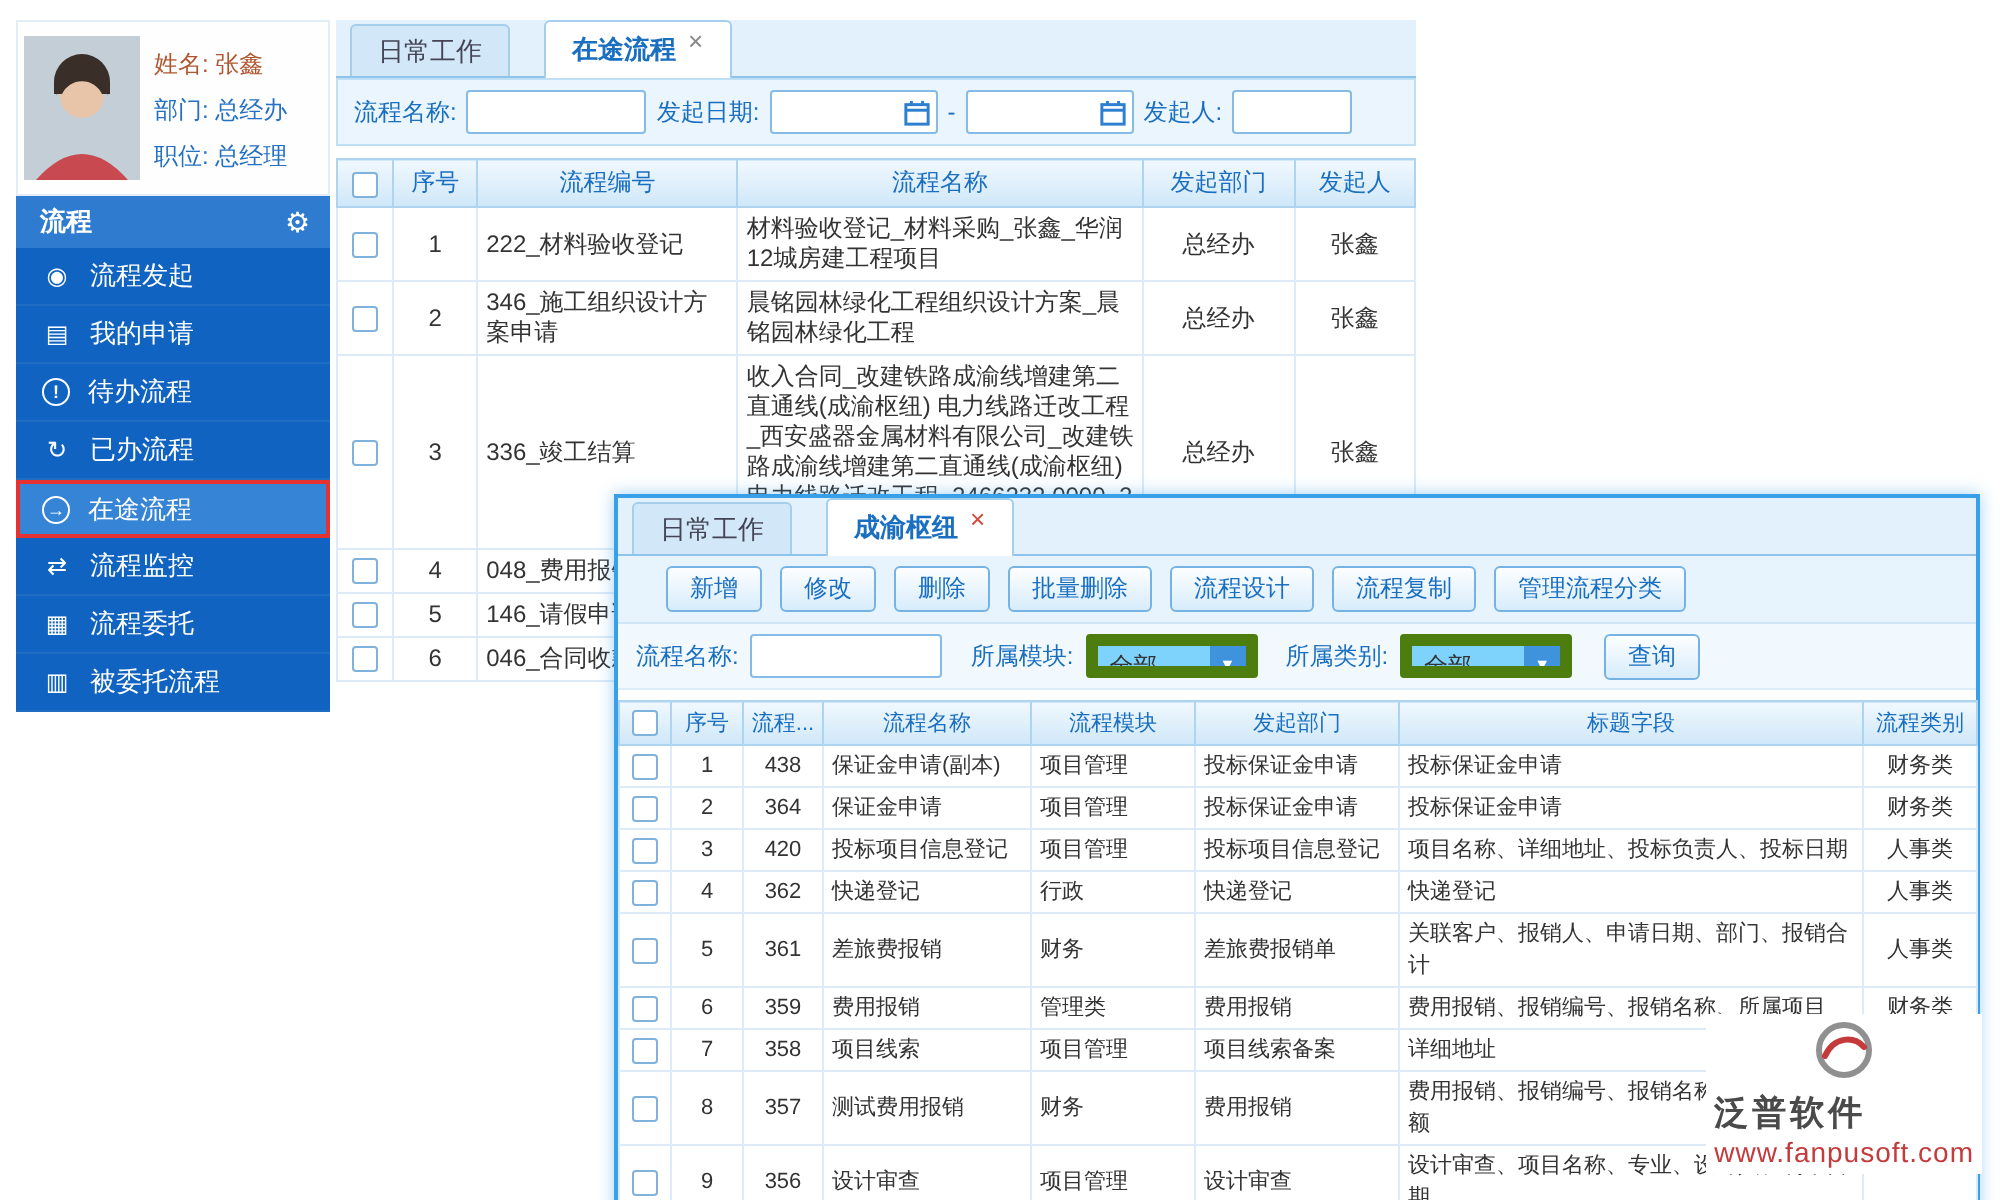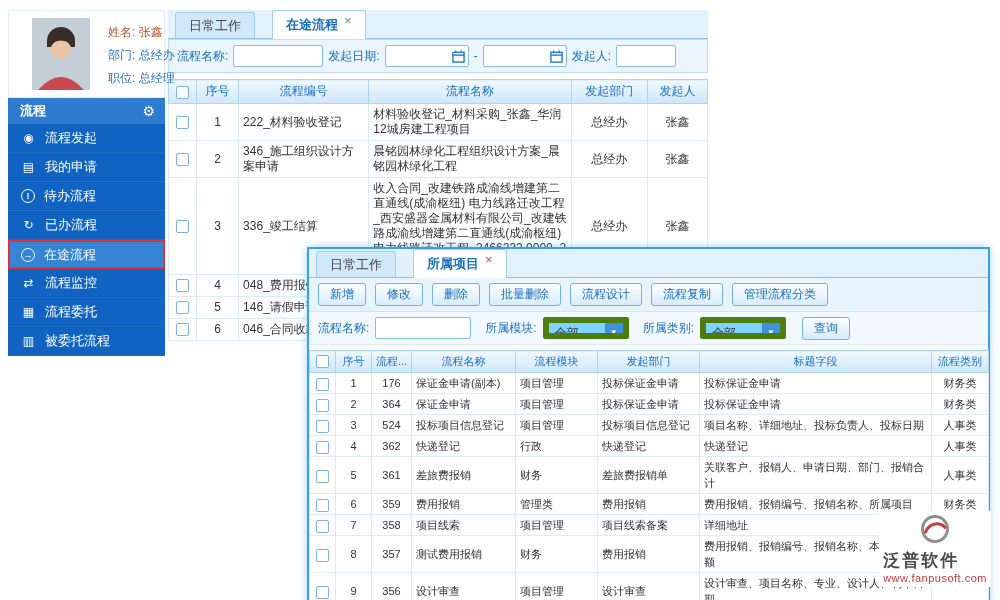--- a/index.html
+++ b/index.html
@@ -1,21 +1,21 @@
 <!DOCTYPE html>
 <html lang="zh"><head>
 <meta charset="utf-8">
 <style>
   * { margin:0; padding:0; box-sizing:border-box; }
   html,body { width:1000px; height:600px; }
   body { position:relative; background:#fff; font-family:"Liberation Sans","DejaVu Sans",sans-serif; overflow:hidden; }
 
   
   .sidebar { position:absolute; left:8px; top:10px; width:157px; z-index:2; }
-  .profile { background:#fefefe; border:1px solid #e3edf5; padding:7px 23px; display:flex; gap:18px; }
+  .profile { background:#fefefe; border:1px solid #e3edf5; padding:7px 3px; display:flex; gap:7px; }
   .photo { width:58px; height:72px; flex:0 0 58px; background:#c9d3d9; overflow:hidden; }
   .pinfo { font-size:12px; line-height:23px; padding-top:3px; white-space:nowrap; }
   .pname { color:#b0552f; }
   .pdept,.ptitle { color:#2470c2; }
   .sec-hdr { background:#2e7bd0; color:#fff; height:26px; padding:0 10px 0 12px; font-size:13px; font-weight:bold; display:flex; justify-content:space-between; align-items:center; }
   .gear { font-weight:normal; font-size:14px; cursor:pointer; }
   .menu { background:#1063c0; }
   .menu-item { height:29px; color:#fff; font-size:13px; padding-left:13px; display:flex; align-items:center; gap:9px; cursor:pointer; border-bottom:1px solid rgba(255,255,255,.06); }
   .menu-item.active { background:#3584d6; border:2px solid #e53230; padding-left:11px; }
   .mi-icon { width:15px; text-align:center; font-size:12px; flex:0 0 15px; }
@@ -31,40 +31,40 @@
   .tab.active { background:#fff; color:#1a6fc0; font-weight:bold; height:29px; margin-bottom:-1px; }
   .tab-close { color:#888; font-weight:normal; font-size:13px; line-height:1; align-self:flex-start; margin-top:3px; }
   #w2 .tab-close { color:#d34a3e; }
 
   .filterbar { background:#eaf5fd; border:1px solid #bedff4; padding:0 8px; height:34px; display:flex; align-items:center; gap:5px; font-size:12px; color:#1a6fc0; }
   .flabel { white-space:nowrap; }
   .txt-input { height:22px; border:1px solid #85bbe6; background:#fff; border-radius:2px; outline:none; padding:0 4px; font-size:12px; font-family:inherit; }
   .date-wrap { display:inline-flex; align-items:center; height:22px; border:1px solid #85bbe6; background:#fff; border-radius:2px; padding-right:3px; }
   .date-wrap input { border:none; width:66px; height:18px; outline:none; padding:0 4px; font-size:12px; }
 
-  .toolbar { background:#e8f4fd; border-bottom:1px solid #cfe6f7; padding:5px 9px; display:flex; gap:9px; align-items:center; }
+  .toolbar { background:#e8f4fd; border-bottom:1px solid #cfe6f7; padding:5px 24px; display:flex; gap:9px; align-items:center; }
   .btn { background:linear-gradient(#fdfeff,#d7ecfb); border:1px solid #76b3e5; color:#1a6fc0; font-size:12px; height:23px; padding:0 11px; border-radius:3px; cursor:pointer; white-space:nowrap; font-family:inherit; }
   .filterbar2 { background:#f2f9fe; border-bottom:1px solid #dcedf9; padding:0 9px; height:33px; display:flex; align-items:center; gap:6px; font-size:12px; color:#1a6fc0; }
   .select { display:inline-flex; width:86px; height:22px; border:6px solid #4d7c0f; background:#7dd3fc; border-radius:2px; overflow:hidden; cursor:pointer; }
   .select .val { flex:1; padding:0 6px; line-height:20px; color:#333; font-size:12px; }
   .select .arr { width:18px; background:#3f93dc; color:#fff; font-size:8px; line-height:20px; text-align:center; }
 
   table.grid { border-collapse:collapse; table-layout:fixed; width:100%; margin-top:6px; }
   #w2 table.grid { margin-top:5px; }
   .grid th { background:linear-gradient(#f0f8fe,#cfe7f8); color:#1a6fc0; font-weight:normal; border:1px solid #aed4ef; height:24px; font-size:12px; padding:0 3px; overflow:hidden; white-space:nowrap; }
   .grid td { border:1px solid #dcebf7; color:#333; padding:3px 4px; font-size:12px; line-height:15px; word-break:break-all; vertical-align:middle; background:#fff; }
   #w2 .grid th { height:22px; font-size:11px; }
   #w2 .grid td { font-size:11px; line-height:16px; padding:2px 4px; }
   .tc { text-align:center; }
   .cb { display:inline-block; width:13px; height:13px; border:1px solid #7fb2dd; background:#fff; border-radius:2px; vertical-align:middle; cursor:pointer; }
 
   
   .logo { position:absolute; right:9px; bottom:13px; z-index:50; background:#fff; display:flex; align-items:center; gap:5px; padding:3px 4px;flex-direction:column; }
   .logo-t { font-size:17px; font-weight:bold; color:#4a4a4a; letter-spacing:2px; font-family:"Liberation Serif","DejaVu Serif",serif; }
-  .logo-u { font-size:11px; color:#c43b3b; letter-spacing:.5px; }
+  .logo-u { font-size:14px; color:#c43b3b; letter-spacing:.5px; }
 </style>
 </head>
 <body>
 
 <div class="sidebar">
   <div class="profile">
     <div class="photo">
       <svg width="58" height="72" viewBox="0 0 58 72">
         <rect width="58" height="72" fill="#c3ced6"></rect>
         <circle cx="29" cy="30" r="11" fill="#e8c4a8"></circle>
@@ -227,21 +227,21 @@
     </tbody>
   </table>
 </div>
 
 <div class="window" id="w2">
   <div class="tabbar">
     <div class="tab">
       <span>日常工作</span>
     </div>
     <div class="tab active">
-      <span>所属项目</span>
+      <span>成渝枢纽</span>
       <span class="tab-close">×</span>
     </div>
   </div>
   <div class="toolbar">
     <button class="btn">新增</button>
     <button class="btn">修改</button>
     <button class="btn">删除</button>
     <button class="btn">批量删除</button>
     <button class="btn">流程设计</button>
     <button class="btn">流程复制</button>
@@ -283,41 +283,41 @@
         <th>流程模块</th>
         <th>发起部门</th>
         <th>标题字段</th>
         <th>流程类别</th>
       </tr>
     </thead>
     <tbody>
       <tr>
         <td class="tc"><span class="cb"></span></td>
         <td class="tc">1</td>
-        <td class="tc">176</td>
+        <td class="tc">438</td>
         <td>保证金申请(副本)</td>
         <td>项目管理</td>
         <td>投标保证金申请</td>
         <td>投标保证金申请</td>
         <td class="tc">财务类</td>
       </tr>
       <tr>
         <td class="tc"><span class="cb"></span></td>
         <td class="tc">2</td>
         <td class="tc">364</td>
         <td>保证金申请</td>
         <td>项目管理</td>
         <td>投标保证金申请</td>
         <td>投标保证金申请</td>
         <td class="tc">财务类</td>
       </tr>
       <tr>
         <td class="tc"><span class="cb"></span></td>
         <td class="tc">3</td>
-        <td class="tc">524</td>
+        <td class="tc">420</td>
         <td>投标项目信息登记</td>
         <td>项目管理</td>
         <td>投标项目信息登记</td>
         <td>项目名称、详细地址、投标负责人、投标日期</td>
         <td class="tc">人事类</td>
       </tr>
       <tr>
         <td class="tc"><span class="cb"></span></td>
         <td class="tc">4</td>
         <td class="tc">362</td>

